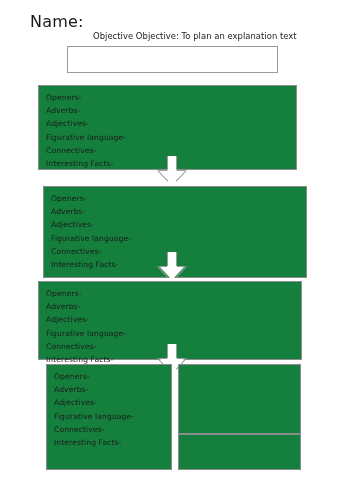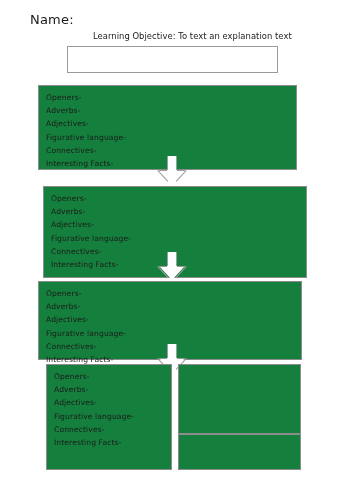--- a/index.html
+++ b/index.html
@@ -20,21 +20,21 @@
     position: absolute;
     inset: 0;
     background: #ffffff;
   }
 
   
   .name-label {
     position: absolute;
     left: 30px;
     top: 12px;
-    font-size: 13px;
+    font-size: 16px;
     letter-spacing: 0.2px;
     white-space: nowrap;
   }
 
   .lo-line {
     position: absolute;
     left: 93px;
     top: 31px;
     font-size: 8.4px;
     letter-spacing: 0.05px;
@@ -148,21 +148,21 @@
   #arrow2 { left: 159px; top: 252px; }
   #arrow3 { left: 159px; top: 344px; }
 </style>
 </head>
 <body>
 
 <div class="page">
 
   <div class="name-label">Name:</div>
 
-  <div class="lo-line">Learning Objective: To text an explanation text</div>
+  <div class="lo-line">Objective Objective: To plan an explanation text</div>
 
   <div class="title-box"></div>
 
   <div class="box" id="box1">
     <div class="list">
       <div class="item">Openers-</div>
       <div class="item">Adverbs-</div>
       <div class="item">Adjectives-</div>
       <div class="item">Figurative language-</div>
       <div class="item">Connectives-</div>

